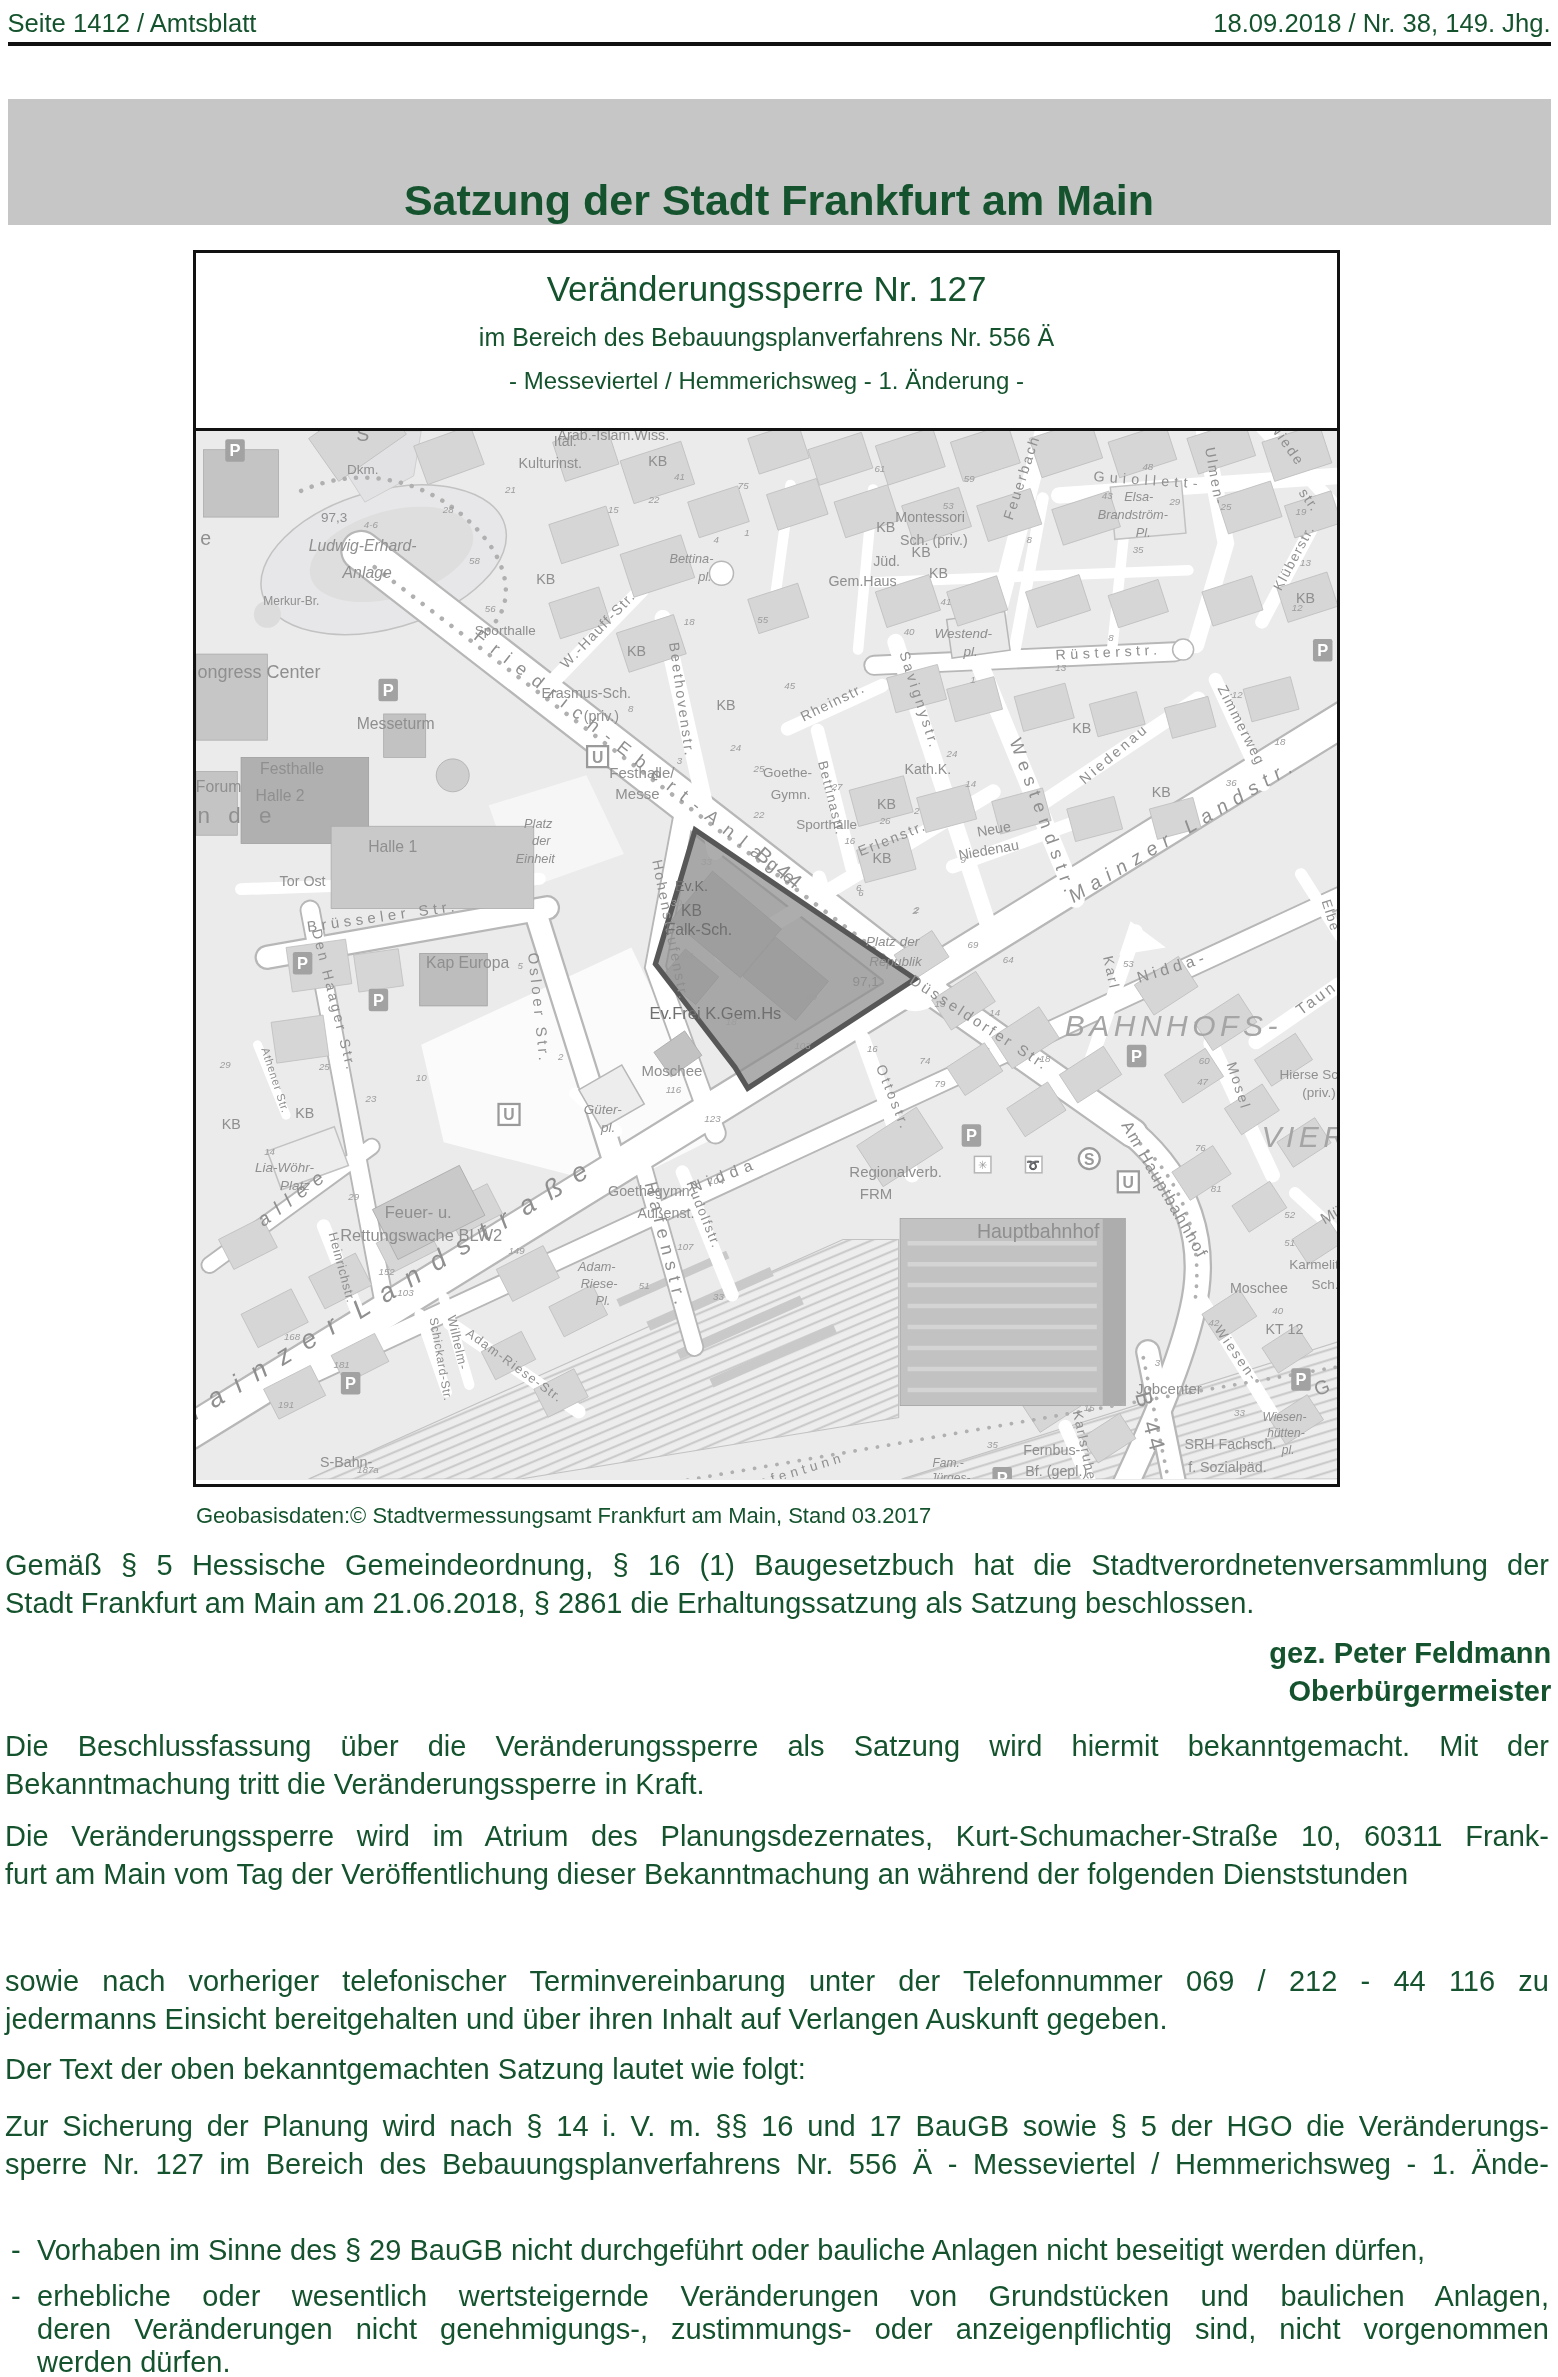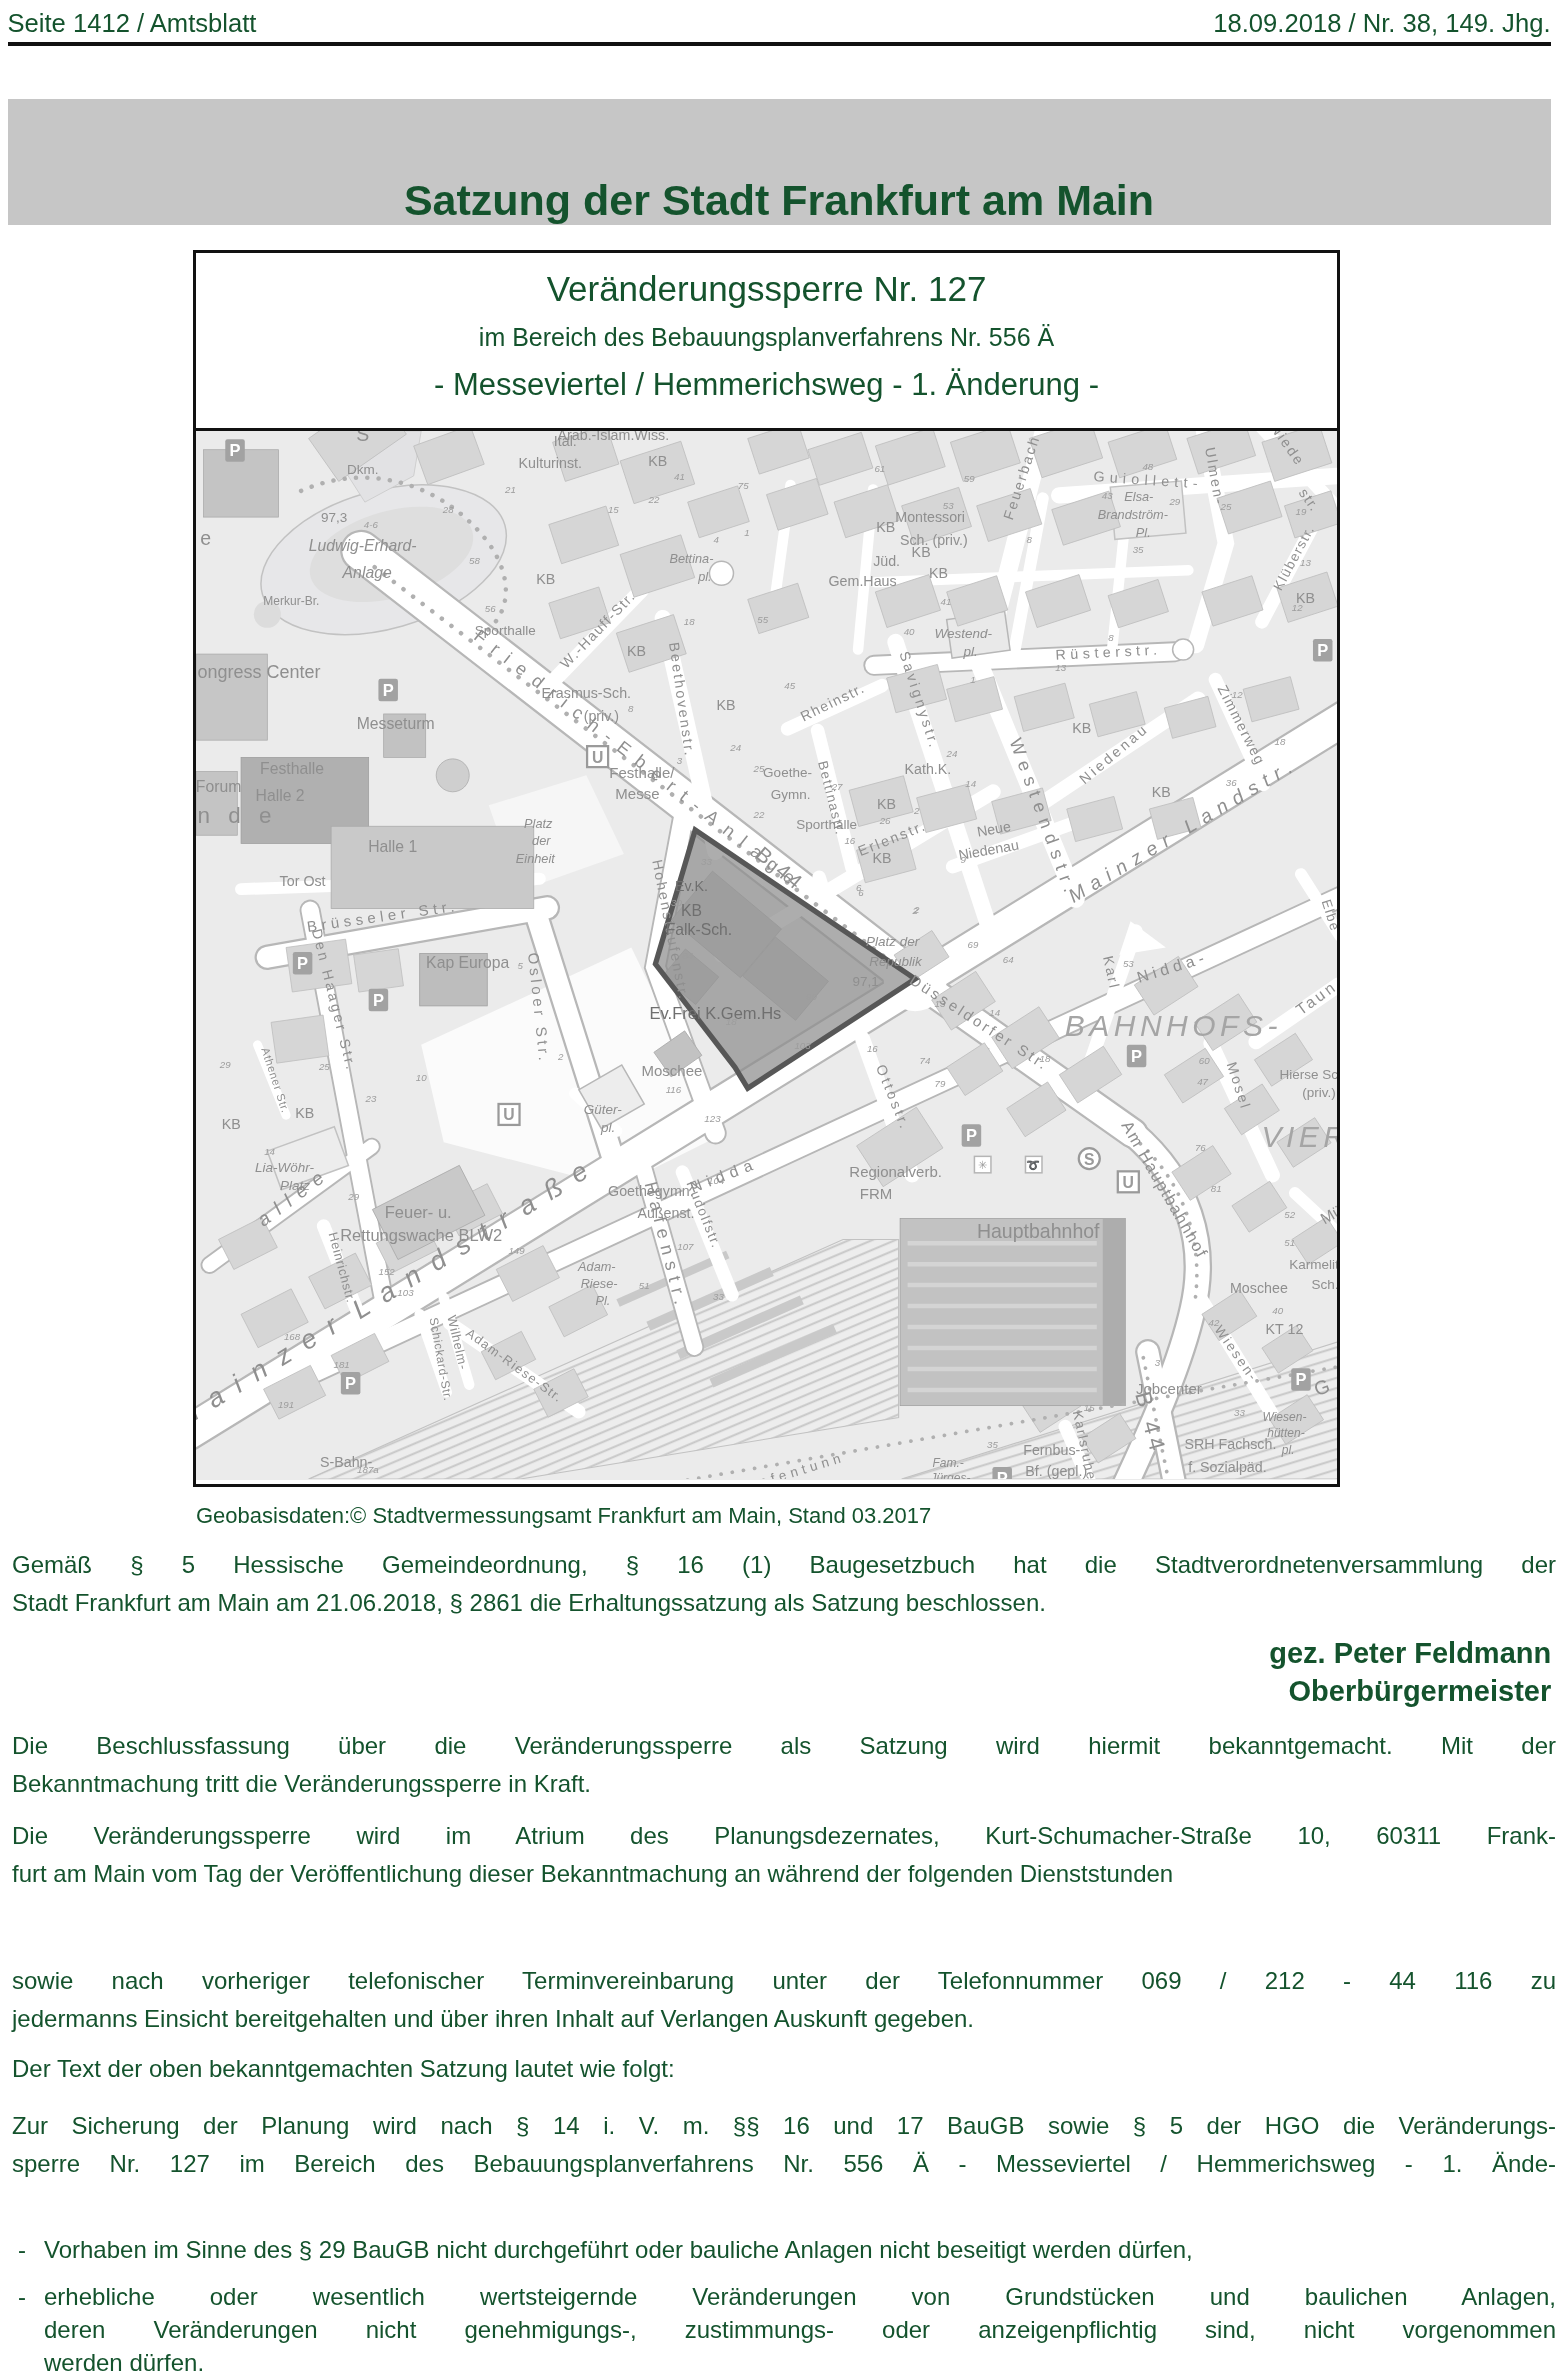--- a/index.html
+++ b/index.html
@@ -8,26 +8,26 @@
   .hdr{position:absolute;top:7.5px;left:7.5px;width:1543px;display:flex;justify-content:space-between;
        font-size:25.6px;line-height:30px}
   .hdr-rule{position:absolute;top:42px;left:7.5px;width:1543px;height:3.8px;background:#111}
   .banner{position:absolute;top:99px;left:7.5px;width:1543px;height:126px;background:var(--banner_bg,#c6c6c6);
           display:flex;align-items:flex-end;justify-content:center}
   .banner-title{font-size:43px;font-weight:bold;margin:0}
   .mapbox{position:absolute;left:193px;top:250px;width:1141px;height:1231px;border:3.8px solid #111;background:#fff}
   .mt{text-align:center;white-space:nowrap}
   .mt1{margin-top:16px;font-size:35px}
   .mt2{margin-top:13.5px;font-size:25px}
-  .mt3{margin-top:15px;font-size:31px}
+  .mt3{margin-top:15px;font-size:24px}
   .map{position:absolute;left:0;top:175px;width:1141px;height:1052px;border-top:3.8px solid #111;
        box-sizing:border-box;overflow:hidden;background:#ebebeb}
   .map svg{display:block;width:1141px;height:1048px;font-family:"Liberation Sans",sans-serif}
   .caption{position:absolute;left:196px;top:1503px;font-size:22px}
-  .para{position:absolute;left:12px;width:1544px;font-size:24px;line-height:38px}
+  .para{position:absolute;left:5px;width:1544px;font-size:29px;line-height:38px}
   .para .jl{text-align-last:justify}
   .sig{position:absolute;right:6.8px;top:1634px;text-align:right;font-weight:bold;font-size:29px;line-height:38px}
   .bullet{padding-left:32px;box-sizing:border-box}
   .bullet .dash{position:absolute;left:6px;top:0;line-height:38px}
   text{stroke:none}
 </style>
 </head>
 <body>
 
 <div class="page">

